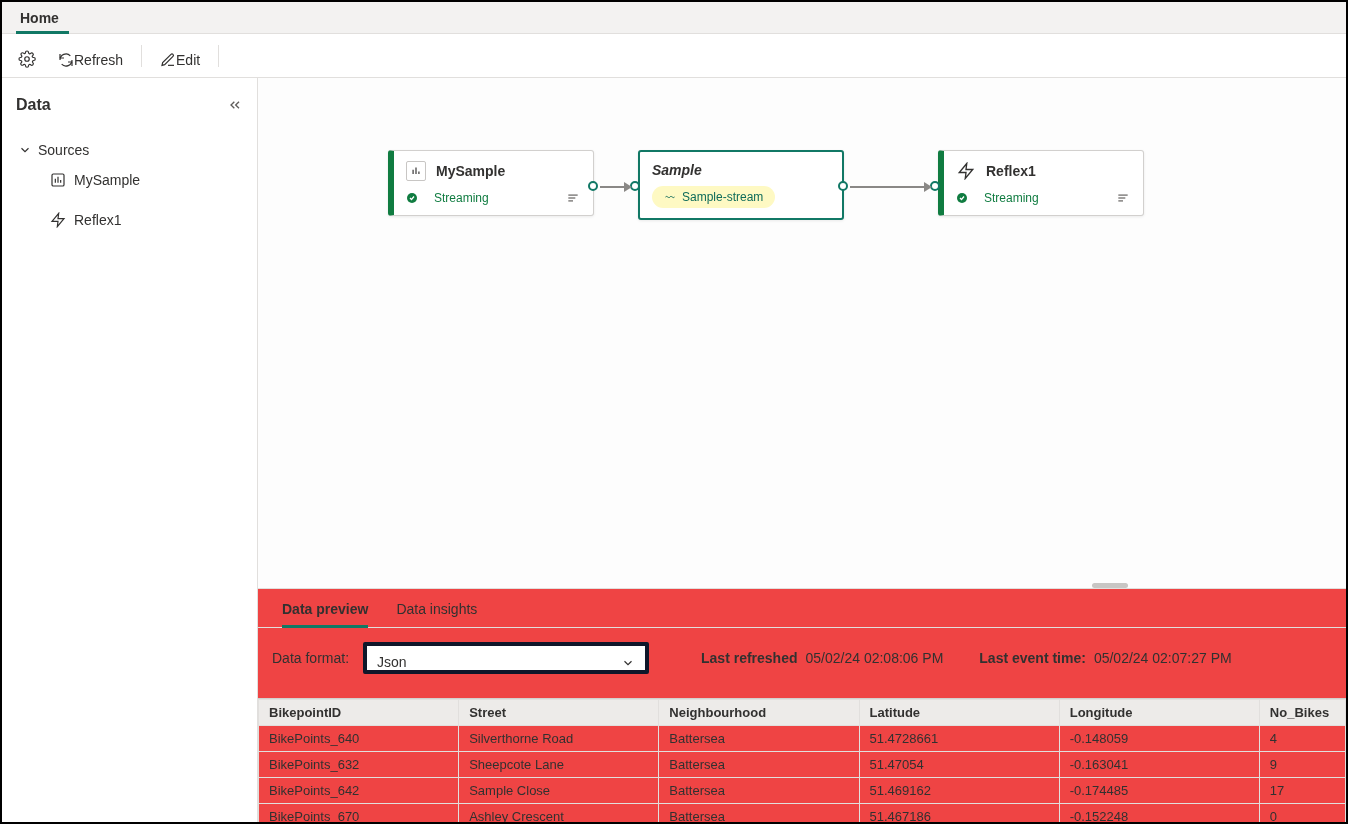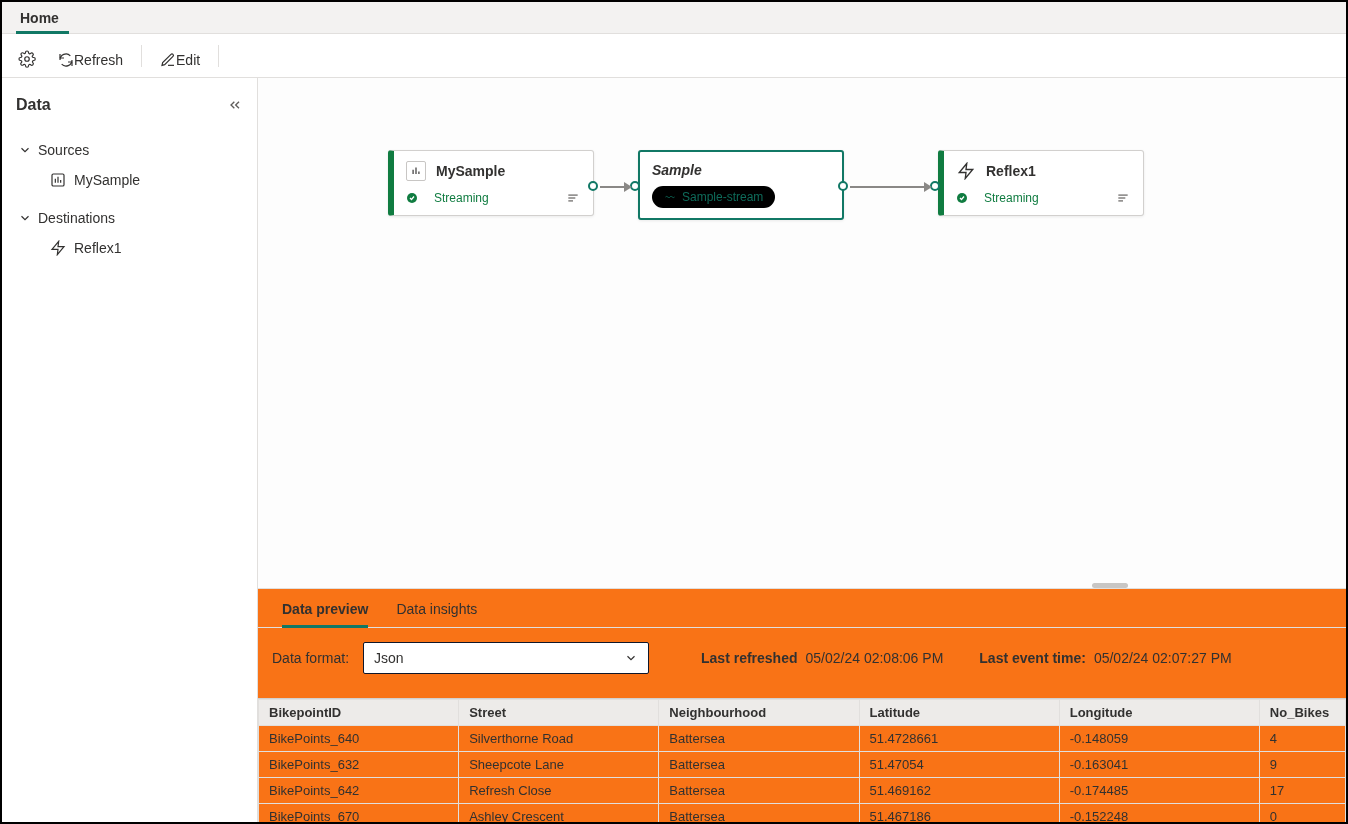--- a/index.html
+++ b/index.html
@@ -111,54 +111,54 @@
     border: 2px solid #117865;
     border-left: 2px solid #117865;
   }
   .node .title-row { display: flex; align-items: center; gap: 10px; font-weight:600; font-size:14px;}
   .node .title-row .icon { width:20px; height:20px; display:inline-flex; align-items:center; justify-content:center; border:1px solid #c8c6c4; border-radius:2px; }
   .node .status-row { display: flex; align-items:center; justify-content:space-between; margin-top:10px; }
   .node .status { display:inline-flex; align-items:center; gap:16px; color:#107c41; font-size:12px; }
   .node .menu { color:#605e5c; cursor:pointer; }
   .node .chip {
     display:inline-flex; align-items:center; gap:6px;
-    background:#000000; color:#0e6b5a;
+    background:#fef9c3; color:#0e6b5a;
     border-radius:14px; padding:4px 12px; font-size:12px; margin-top:8px;
   }
   .port {
     position:absolute; width:10px; height:10px; border:2px solid #117865; border-radius:50%; background:#fff;
   }
   .edge {
     position:absolute; height:2px; background:#8a8886;
   }
   .edge::after{
     content:""; position:absolute; right:-2px; top:-4px;
     border-left:8px solid #8a8886; border-top:5px solid transparent; border-bottom:5px solid transparent;
   }
   
   .grip { position:absolute; left:50%; transform:translateX(290px); bottom:0; width:36px; height:5px; background:#c8c6c4; border-radius:3px; }
   
   .bottom {
     border-top: 1px solid #e1dfdd;
-    background:#f97316;
+    background:#ef4444;
     height: 234px;
     display:flex; flex-direction:column;
   }
   .bottom-tabs {
     display:flex; gap:28px; padding: 12px 24px 0 24px;
     border-bottom:1px solid #e1dfdd;
   }
   .bottom-tab { padding-bottom:10px; cursor:pointer; font-size:14px; color:#323130; position:relative;}
   .bottom-tab.active { font-weight:600; }
   .bottom-tab.active::after{content:"";position:absolute;left:0;right:0;bottom:-1px;height:3px;background:#117865;}
   .format-row { display:flex; align-items:center; gap:14px; padding:14px 14px 24px 14px; flex-wrap:wrap;}
   .format-row label { font-size:14px; }
   .select {
-    width:286px; height:32px; border:1px solid #0f172a; border-radius:2px;
-    display:flex; align-items:center; justify-content:space-between;
+    width:286px; height:32px; border:4px solid #0f172a; border-radius:2px;
+    display:flex; align-items:flex-end; justify-content:space-between;
     padding:0 10px; background:#fff; cursor:pointer; font-size:14px;
   }
   .meta { display:flex; align-items:center; gap:8px; font-size:14px; }
   .meta .lbl { font-weight:600; }
   
   .grid {
     border-top:1px solid #d2d0ce;
     overflow:auto;
   }
   table { border-collapse:collapse; width:100%; table-layout:fixed; }
@@ -231,26 +231,20 @@
             <rect x="3" y="3" width="18" height="18" rx="2"></rect>
             <line x1="8" y1="16" x2="8" y2="10"></line>
             <line x1="12" y1="16" x2="12" y2="7"></line>
             <line x1="16" y1="16" x2="16" y2="12"></line>
           </svg>
         <span>MySample</span>
       </div>
     </div>
 
     <div class="tree-section">
-      <div class="tree-header">
-        <svg width="14" height="14" viewBox="0 0 24 24" fill="none" stroke="#323130" stroke-width="2">
-            <polyline points="6 9 12 15 18 9"></polyline>
-          </svg>
-        <span>Destinations</span>
-      </div>
       <div class="tree-item">
         <svg width="16" height="16" viewBox="0 0 24 24" fill="none" stroke="#323130" stroke-width="1.8">
             <polygon points="13 2 3 14 12 14 11 22 21 10 12 10 13 2"></polygon>
           </svg>
         <span>Reflex1</span>
       </div>
     </div>
   </div>
 
   <div class="canvas-wrap">
@@ -393,21 +387,21 @@
               <tr>
                 <td>BikePoints_632</td>
                 <td>Sheepcote Lane</td>
                 <td>Battersea</td>
                 <td>51.47054</td>
                 <td>-0.163041</td>
                 <td>9</td>
               </tr>
               <tr>
                 <td>BikePoints_642</td>
-                <td>Refresh Close</td>
+                <td>Sample Close</td>
                 <td>Battersea</td>
                 <td>51.469162</td>
                 <td>-0.174485</td>
                 <td>17</td>
               </tr>
               <tr>
                 <td>BikePoints_670</td>
                 <td>Ashley Crescent</td>
                 <td>Battersea</td>
                 <td>51.467186</td>

